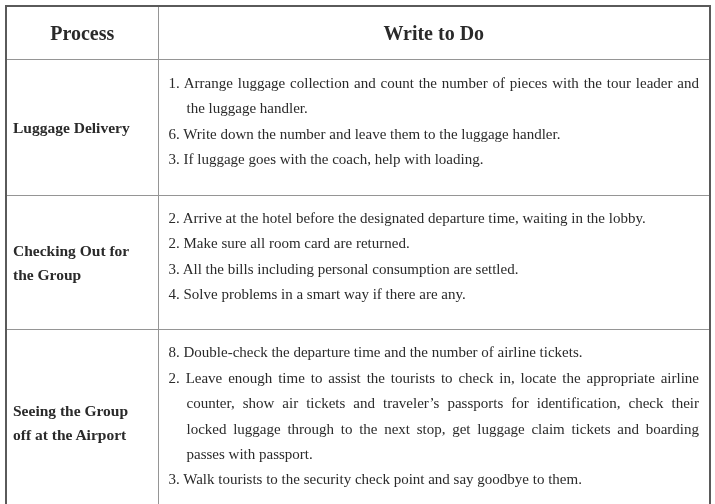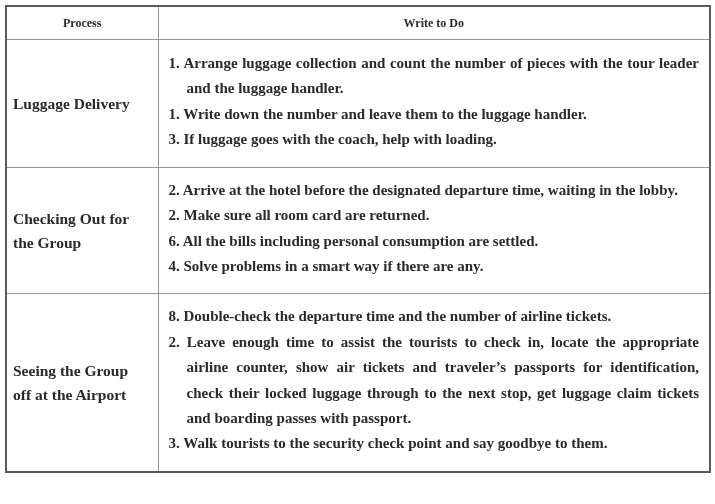--- a/index.html
+++ b/index.html
@@ -26,38 +26,37 @@
   }
   .proc-table th,
   .proc-table td {
     border: 1px solid #959595;
     vertical-align: middle;
   }
   col.c-process { width: 152px; }
   col.c-todo    { width: 552px; }
   .proc-table th {
     height: 28px;
-    font-size: 12px;
+    font-size: 20px;
     font-weight: bold;
     text-align: center;
-    padding: 2px 4px;
+    padding: 12px 4px;
   }
   td.process-cell {
     font-size: 15.5px;
     font-weight: bold;
     text-align: left;
     line-height: 24px;
     white-space: pre-line;
     padding: 2px 6px;
   }
   td.todo-cell {
     font-size: 15px;
     line-height: 25.4px;
-    padding: 4px 10px 8px 10px;
-    font-weight: bold;
+    padding: 4px 10px 16px 10px;
   }
   td.todo-cell p {
     margin: 0;
     text-align: justify;
   }
   td.todo-cell p.hang {
     padding-left: 18px;
     text-indent: -18px;
   }
   tr.r-luggage  td { height: 115px; }
@@ -77,31 +76,31 @@
     <tr>
       <th>Process</th>
       <th>Write to Do</th>
     </tr>
   </thead>
   <tbody>
     <tr class="r-luggage">
       <td class="process-cell">Luggage Delivery</td>
       <td class="todo-cell">
         <p class="hang">1. Arrange luggage collection and count the number of pieces with the tour leader and the luggage handler.</p>
-        <p class="hang">1. Write down the number and leave them to the luggage handler.</p>
+        <p class="hang">6. Write down the number and leave them to the luggage handler.</p>
         <p class="hang">3. If luggage goes with the coach, help with loading.</p>
       </td>
     </tr>
     <tr class="r-checkout">
       <td class="process-cell">Checking Out for
 the Group</td>
       <td class="todo-cell">
         <p class="hang">2. Arrive at the hotel before the designated departure time, waiting in the lobby.</p>
         <p class="hang">2. Make sure all room card are returned.</p>
-        <p class="hang">6. All the bills including personal consumption are settled.</p>
+        <p class="hang">3. All the bills including personal consumption are settled.</p>
         <p class="hang">4. Solve problems in a smart way if there are any.</p>
       </td>
     </tr>
     <tr class="r-airport">
       <td class="process-cell">Seeing the Group
 off at the Airport</td>
       <td class="todo-cell">
         <p class="hang">8. Double-check the departure time and the number of airline tickets.</p>
         <p class="hang">2. Leave enough time to assist the tourists to check in, locate the appropriate airline counter, show air tickets and traveler’s passports for identification, check their locked luggage through to the next stop, get luggage claim tickets and boarding passes with passport.</p>
         <p class="hang">3. Walk tourists to the security check point and say goodbye to them.</p>

